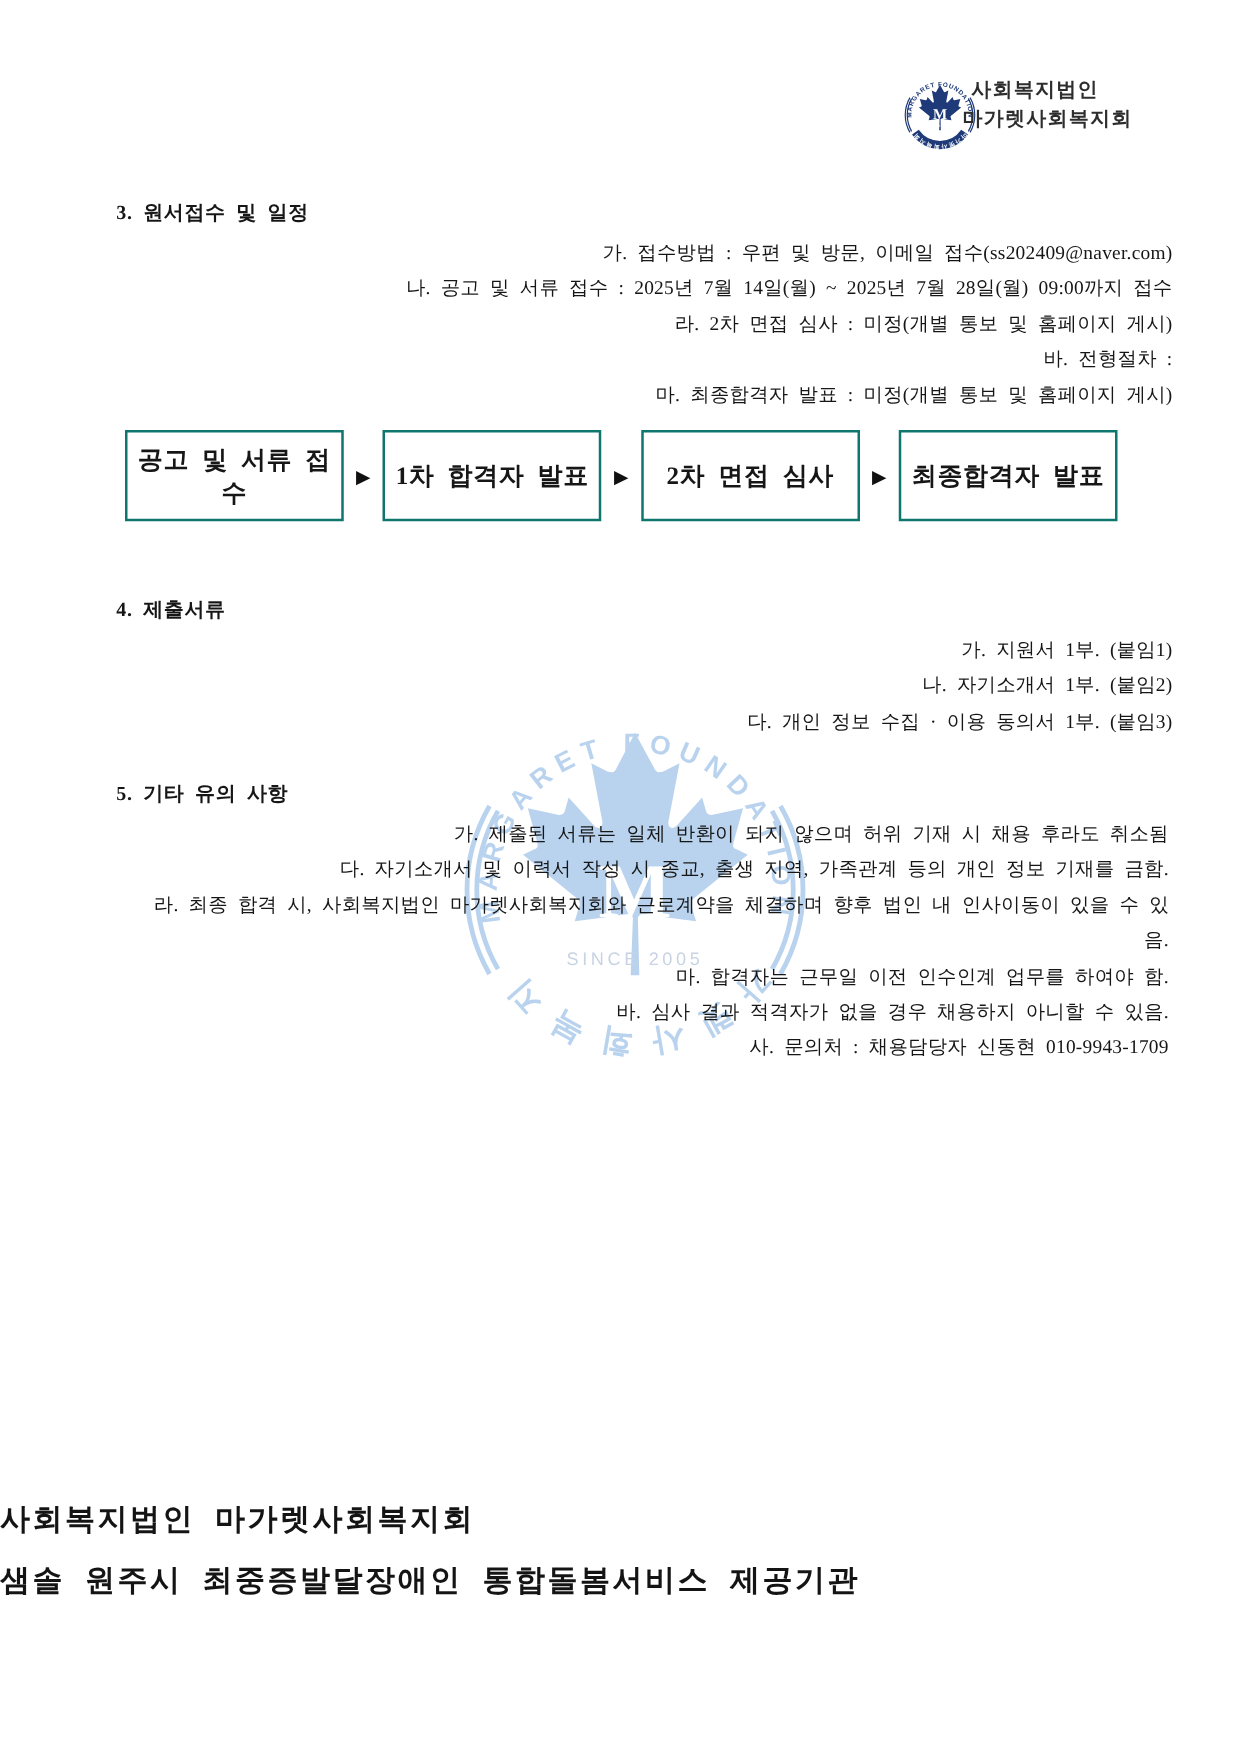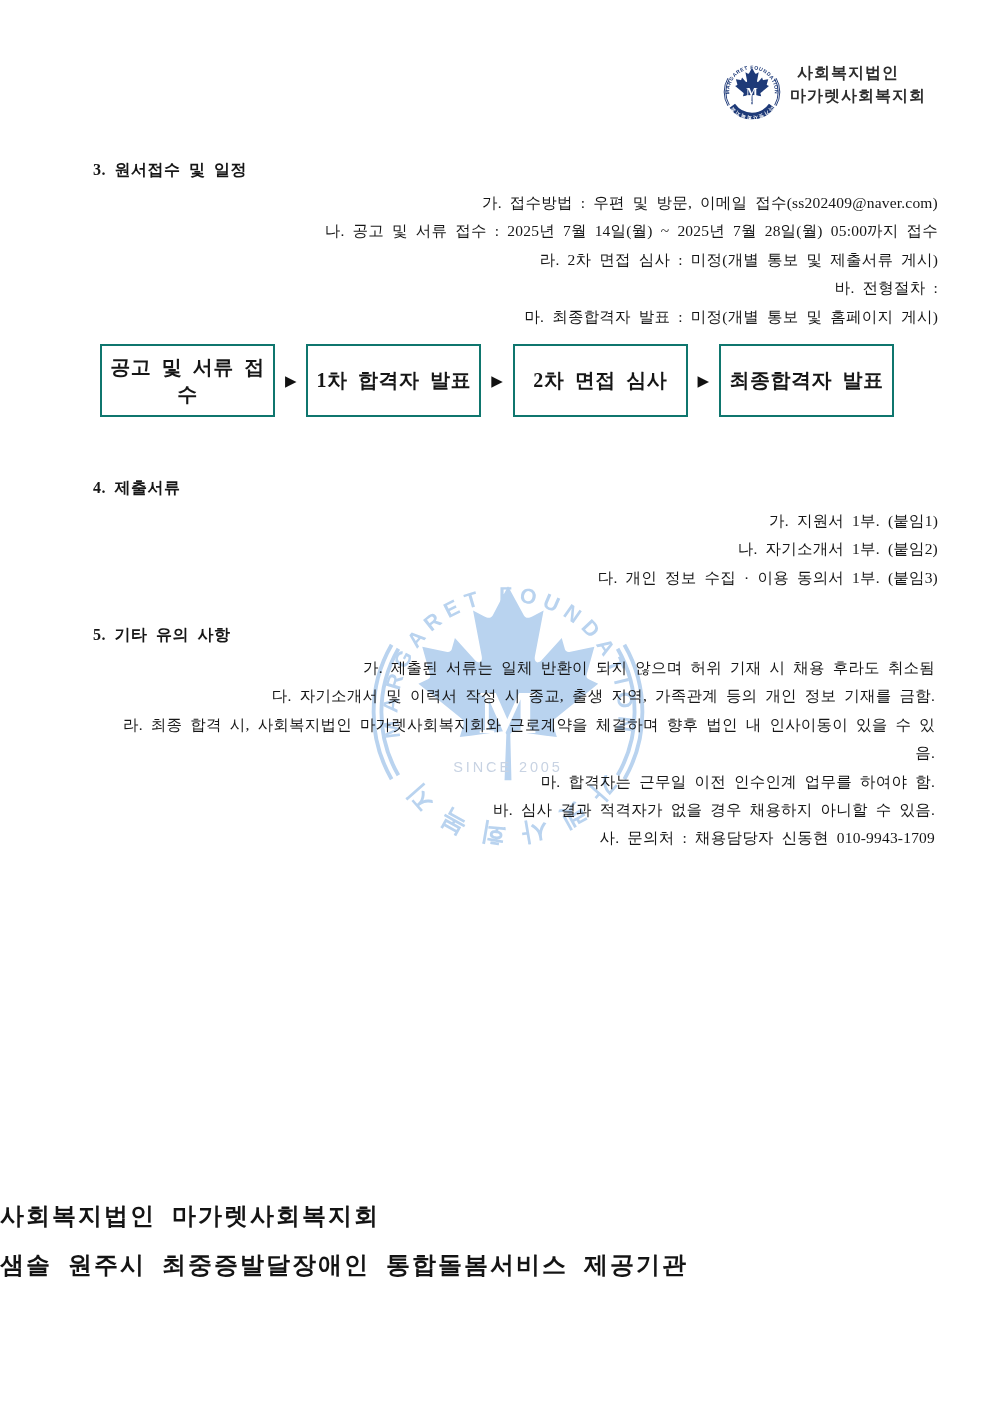--- a/index.html
+++ b/index.html
@@ -5,21 +5,21 @@
   html,body{margin:0;padding:0;}
   body{
     width:992px;height:1403px;background:#ffffff;position:relative;
     font-family:"Liberation Serif","DejaVu Serif",serif;color:#161616;
     overflow:hidden;
   }
   .abs{position:absolute;}
 
   
   #badge{left:722px;top:62px;width:60px;height:60px;}
-  #org-text{left:790px;top:61px;font-family:"Liberation Sans","DejaVu Sans",sans-serif;
+  #org-text{left:770px;top:61px;font-family:"Liberation Sans","DejaVu Sans",sans-serif;
     font-weight:bold;font-size:16px;line-height:23px;color:#2d2d2d;letter-spacing:1px;}
   #org-text .l1{padding-left:7px;}
 
   
   #watermark{left:363px;top:567px;width:290px;height:290px;z-index:0;}
   .content{z-index:1;}
 
   
   .heading{font-weight:bold;font-size:16px;letter-spacing:0.5px;word-spacing:4px;margin-top:19px;}
   .items{margin-top:8px;padding-left:12px;text-align:right;}
@@ -103,22 +103,22 @@
 
 <div class="abs content" id="org-text">
   <div class="l1">사회복지법인</div>
   <div class="l2">마가렛사회복지회</div>
 </div>
 
 <div class="abs content" id="sec3">
   <div class="heading">3. 원서접수 및 일정</div>
   <div class="items">
     <div class="item">가. 접수방법 : 우편 및 방문, 이메일 접수(ss202409@naver.com)</div>
-    <div class="item">나. 공고 및 서류 접수 : 2025년 7월 14일(월) ~ 2025년 7월 28일(월) 05:00까지 접수</div>
-    <div class="item">라. 2차 면접 심사 : 미정(개별 통보 및 제출서류 게시)</div>
+    <div class="item">나. 공고 및 서류 접수 : 2025년 7월 14일(월) ~ 2025년 7월 28일(월) 09:00까지 접수</div>
+    <div class="item">라. 2차 면접 심사 : 미정(개별 통보 및 홈페이지 게시)</div>
     <div class="item">바. 전형절차 :</div>
     <div class="item">마. 최종합격자 발표 : 미정(개별 통보 및 홈페이지 게시)</div>
   </div>
 </div>
 
 <div class="abs content" id="flow">
   <div class="flow-box">공고 및 서류 접수</div>
   <div class="flow-arrow">▶</div>
   <div class="flow-box">1차 합격자 발표</div>
   <div class="flow-arrow">▶</div>

